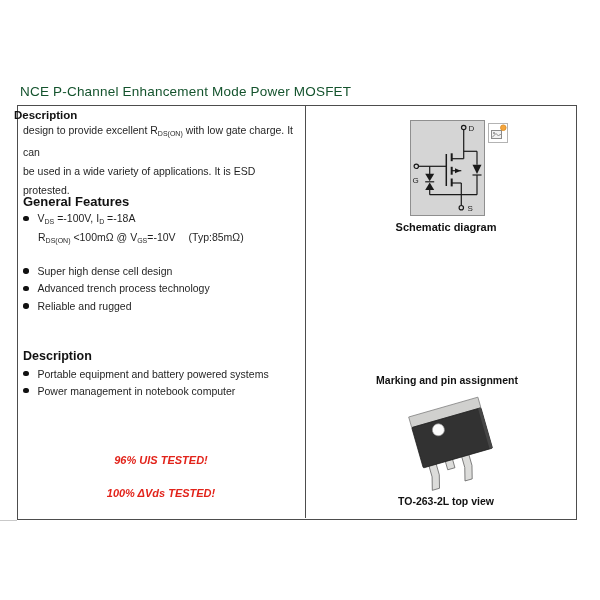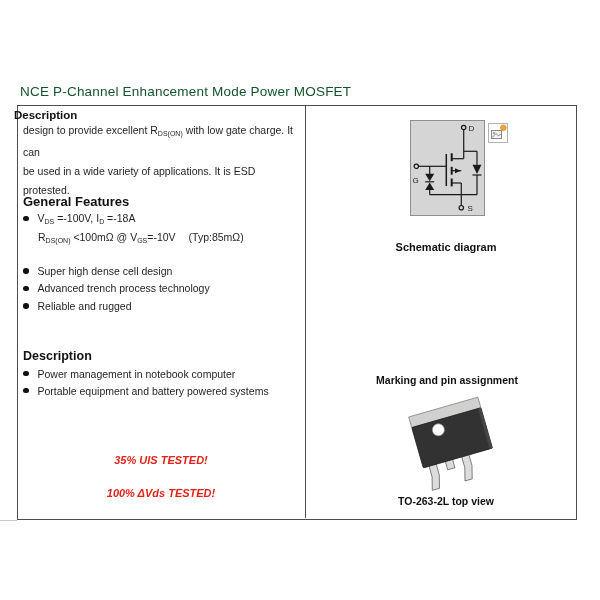--- a/index.html
+++ b/index.html
@@ -69,29 +69,29 @@
       <span class="dot"></span>
       <span>Reliable and rugged</span>
     </div>
 </div>
 
 <div class="abs sec-heading h-app" style="left:23px;top:349px;">Description</div>
 
 <div class="abs rows-app" style="left:23px;top:365px;">
   <div class="bullet-row">
       <span class="dot"></span>
-      <span>Power management in notebook computer</span>
+      <span>Portable equipment and battery powered systems</span>
     </div>
   <div class="bullet-row">
       <span class="dot"></span>
-      <span>Portable equipment and battery powered systems</span>
+      <span>Power management in notebook computer</span>
     </div>
 </div>
 
-<div class="abs red-note" style="left:17px;top:454px;width:288px;">35% UIS TESTED!</div>
+<div class="abs red-note" style="left:17px;top:454px;width:288px;">96% UIS TESTED!</div>
 <div class="abs red-note" style="left:17px;top:487px;width:288px;">100% ΔVds TESTED!</div>
 
 <div class="abs" style="left:410px;top:120px;width:75px;height:96px;">
   <svg width="75" height="96" viewBox="0 0 75 96">
     <rect x="0.5" y="0.5" width="74" height="95" fill="#d5d5d5" stroke="#8f8f8f" stroke-width="1"></rect>
     <g stroke="#1a1a1a" stroke-width="1.2" fill="none">
 
       <circle cx="53.7" cy="7.5" r="2.2" fill="#d5d5d5"></circle>
       <line x1="53.7" y1="9.7" x2="53.7" y2="38.7"></line>
 
@@ -143,21 +143,21 @@
 <div class="abs" style="left:488px;top:123px;width:20px;height:20px;">
   <svg width="20" height="20" viewBox="0 0 20 20">
     <rect x="0.5" y="0.5" width="19" height="19" fill="#ffffff" stroke="#b3b3b3"></rect>
     <rect x="3.5" y="7.5" width="10" height="8" fill="#f2f2f2" stroke="#8a8a8a" stroke-width="1"></rect>
     <circle cx="6" cy="10" r="1" fill="#8a8a8a"></circle>
     <polyline points="4,14.5 8,10.5 10.5,13 12.5,11 13.5,12.5" fill="none" stroke="#8a8a8a" stroke-width="1"></polyline>
     <circle cx="15.3" cy="4.7" r="2.8" fill="#f5a53c" stroke="#d98a20" stroke-width="0.8"></circle>
   </svg>
 </div>
 
-<div class="abs caption cap-lg" style="left:316px;top:221px;width:260px;margin-top:20px;">Schematic diagram</div>
+<div class="abs caption cap-lg" style="left:316px;top:221px;width:260px;">Schematic diagram</div>
 
 <div class="abs caption cap-md" style="left:317px;top:374px;width:260px;">Marking and pin assignment</div>
 
 <div class="abs" style="left:403px;top:392px;width:100px;height:102px;">
   <svg width="100" height="102" viewBox="0 0 100 102">
     <g transform="translate(48,42) rotate(-16)">
 
       <g fill="#dcdcda" stroke="#5a5a5a" stroke-width="0.7">
         <polygon points="-30,24 -22.5,24 -22.5,36 -26,49 -33.5,49 -30,36"></polygon>
         <polygon points="4,24 11.5,24 11.5,36 8,49 0.5,49 4,36"></polygon>

